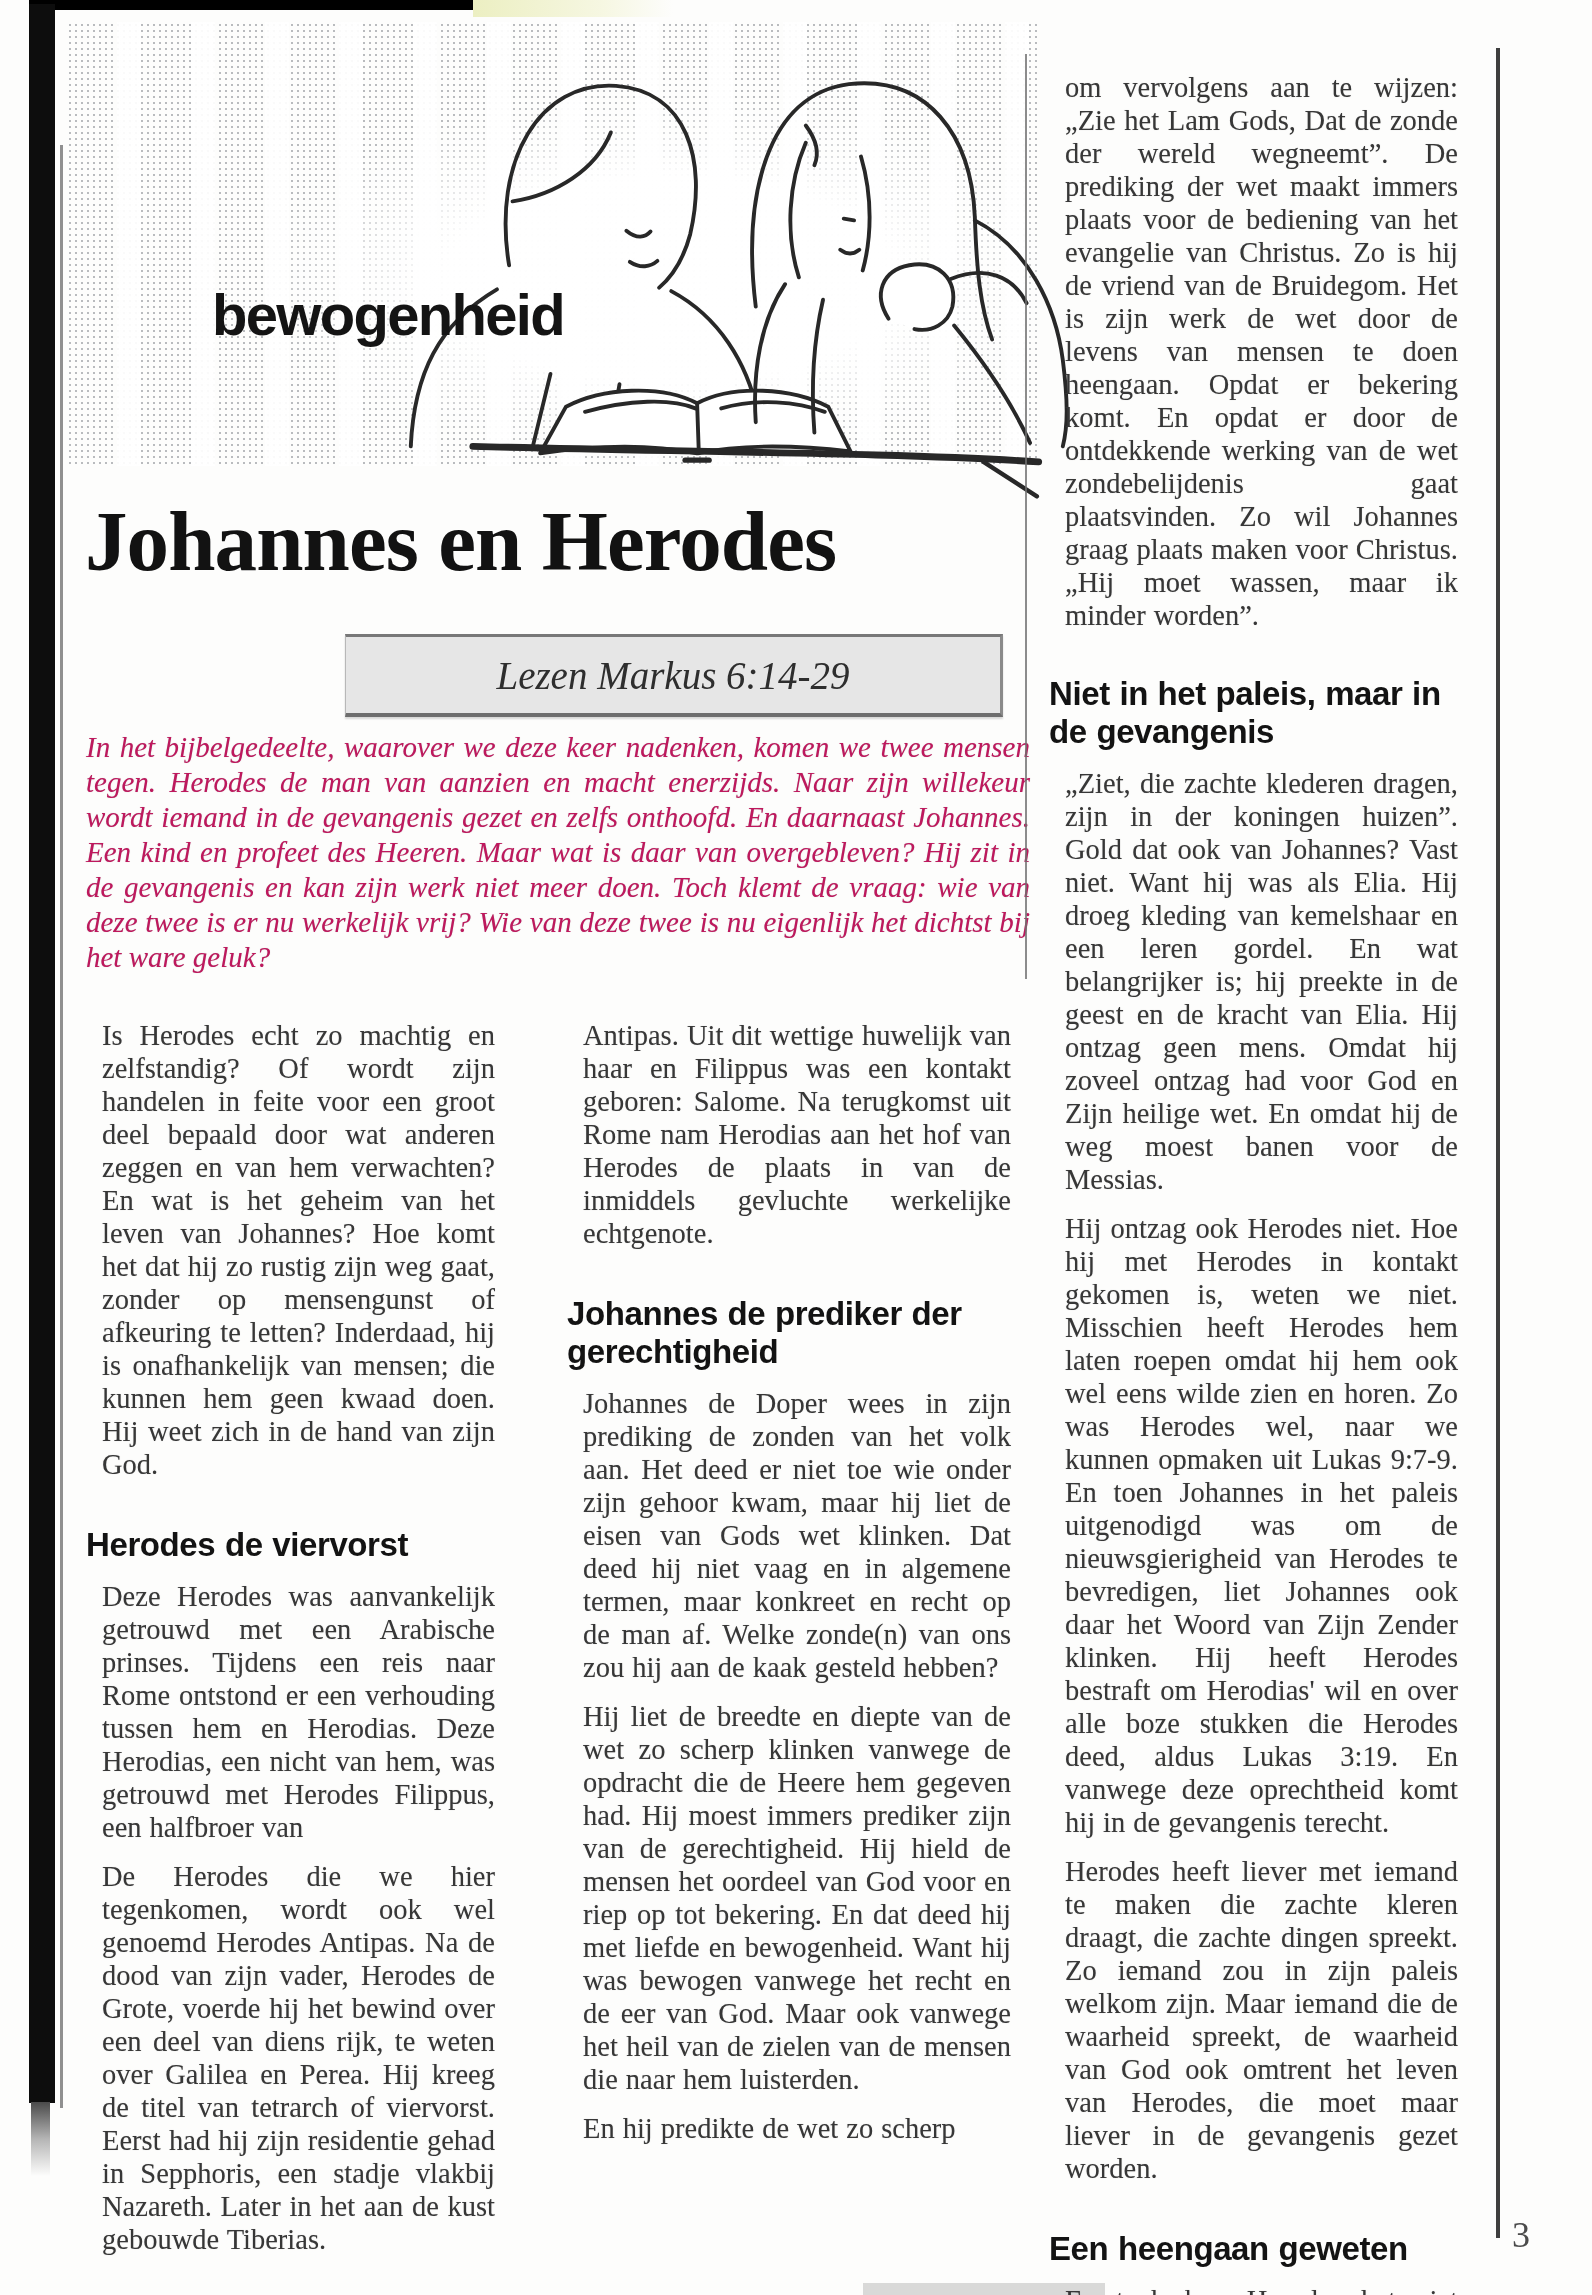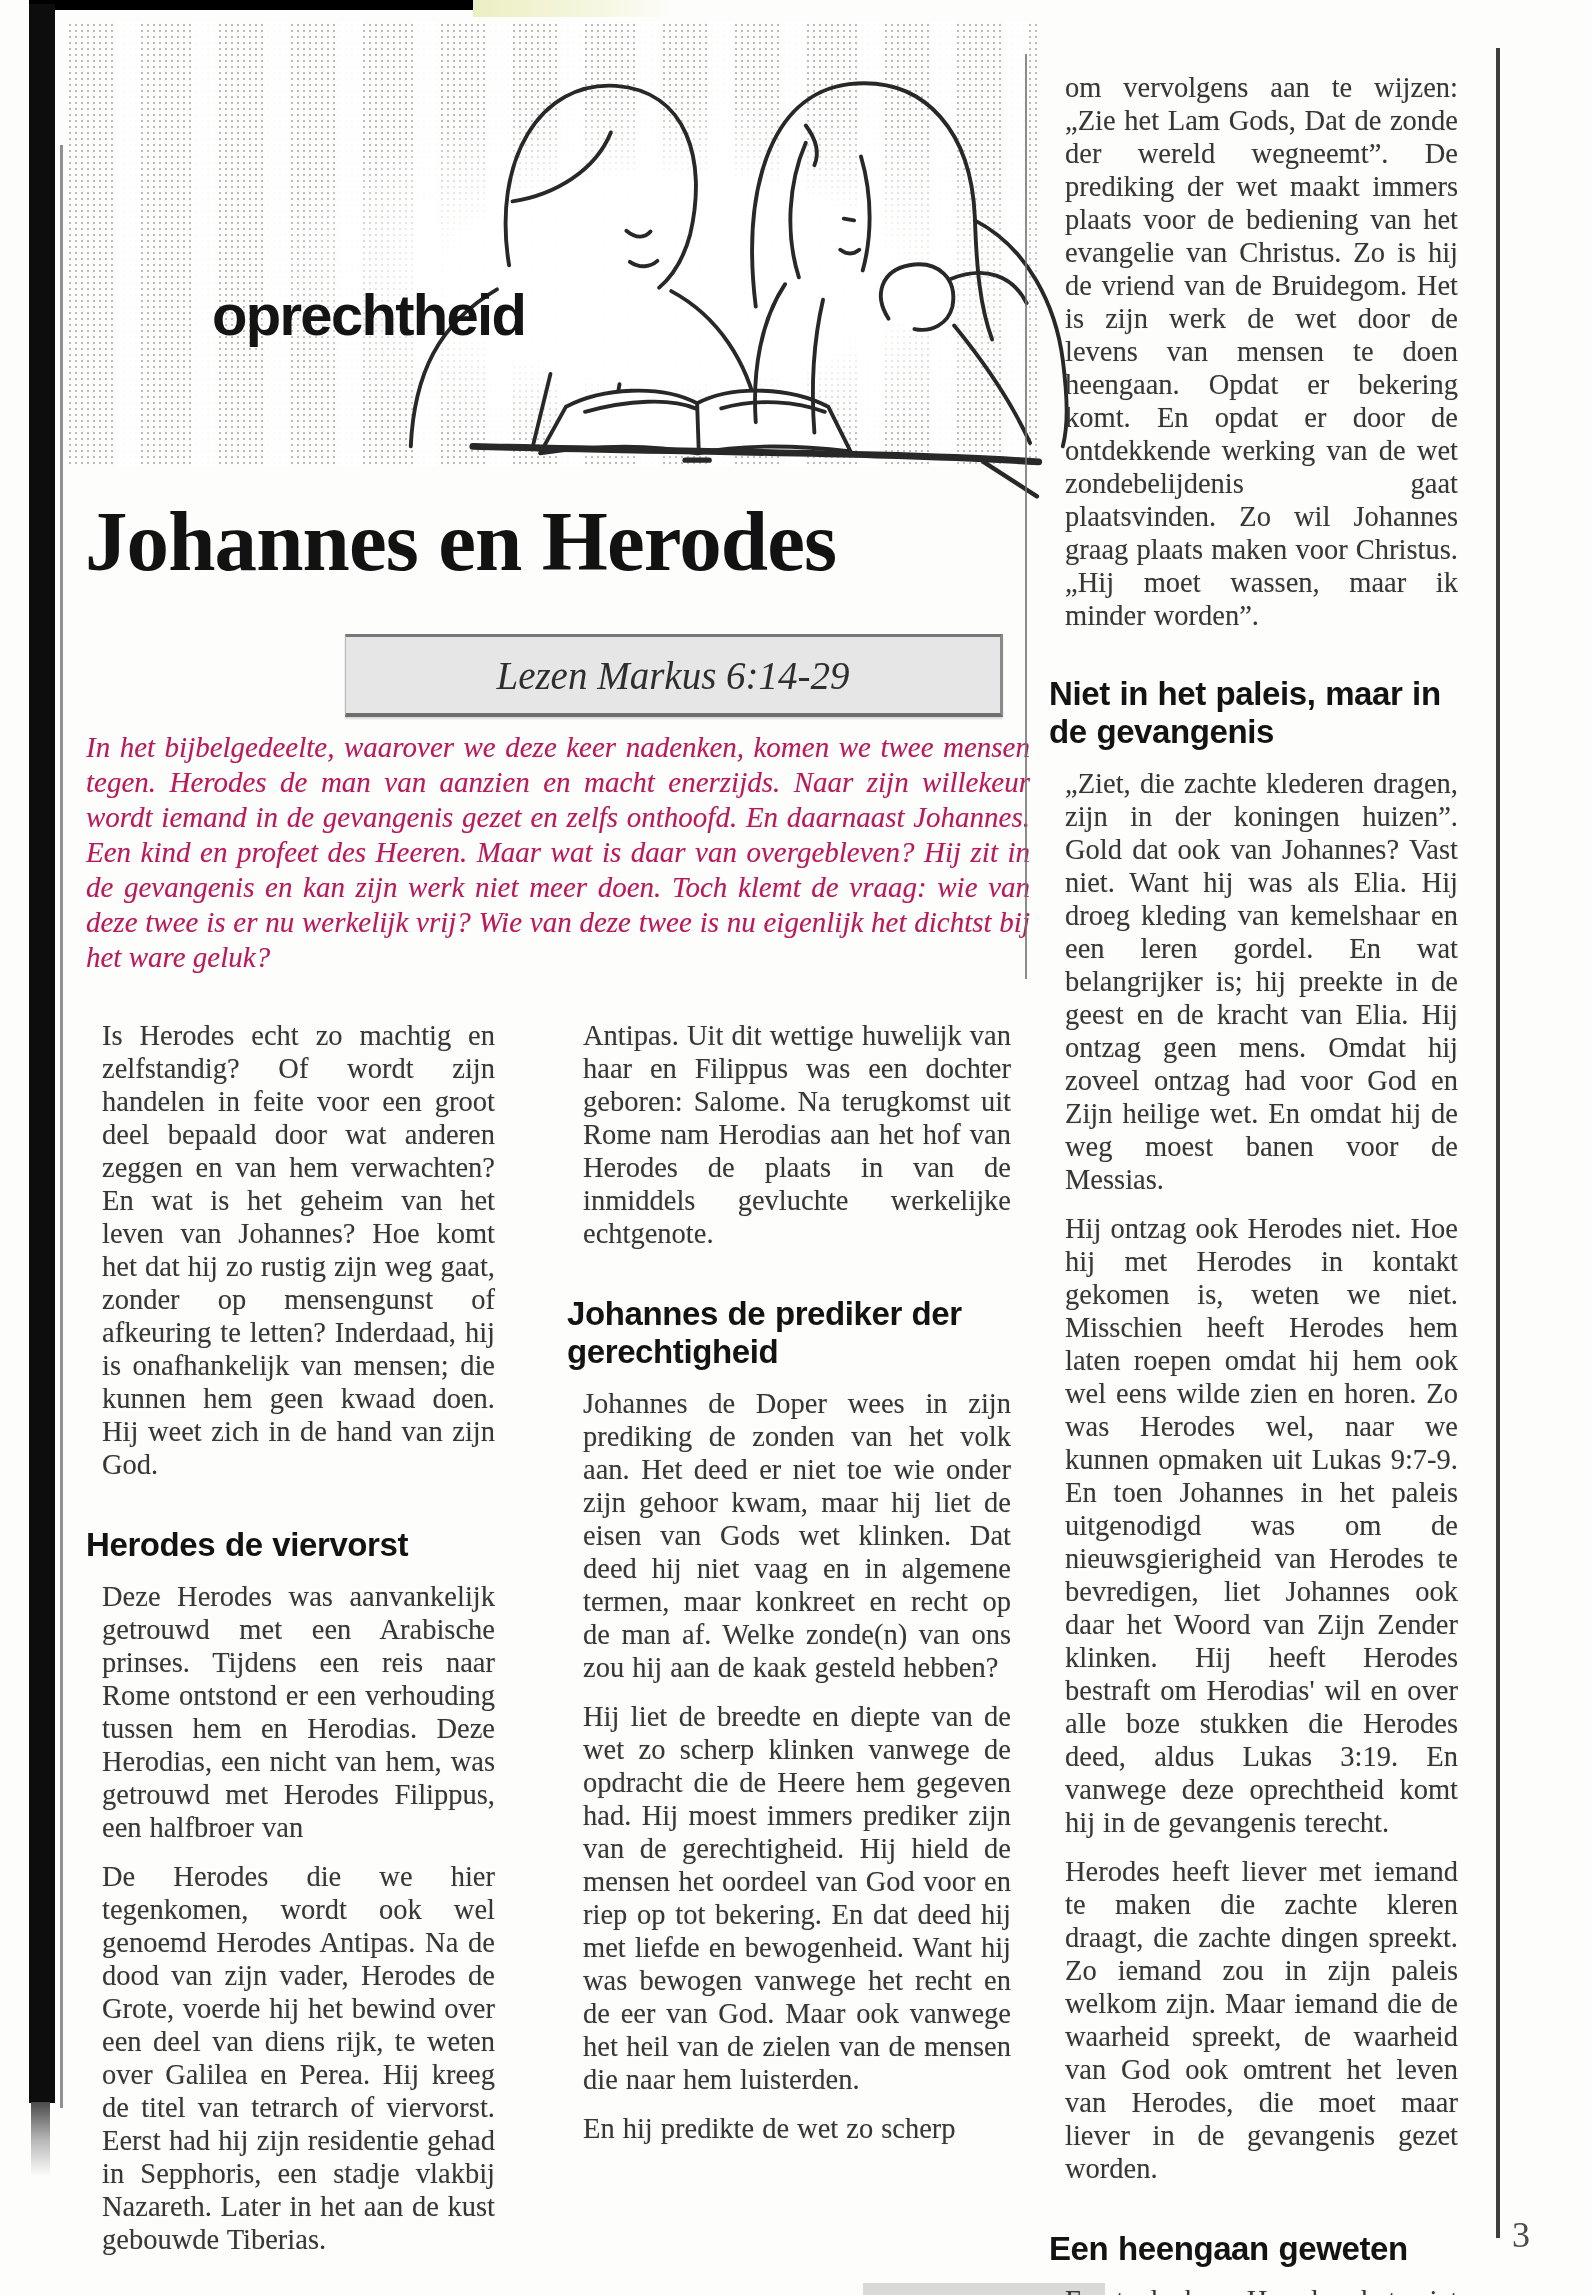--- a/index.html
+++ b/index.html
@@ -111,41 +111,41 @@
       <path d="M 900 228 L 912 230"></path>
       <path d="M 896 264 C 904 270 912 269 918 264"></path>
       <path d="M 856 120 C 868 136 872 152 866 166"></path>
       <path d="M 952 344 C 934 316 944 288 976 282 C 1010 276 1032 298 1026 330 C 1021 350 1002 360 982 356" fill="#ffffff"></path>
       <path d="M 1024 298 C 1064 282 1096 294 1112 326"></path>
       <path d="M 1028 352 C 1064 396 1096 444 1116 488"></path>
       <path d="M 1052 230 C 1114 262 1146 330 1154 392 C 1160 440 1160 468 1154 492"></path>
       <path d="M 832 304 C 804 346 794 404 798 464"></path>
       <path d="M 876 322 C 864 374 862 424 866 476"></path>
     </svg>
-    <div class="masthead">oprechtheid</div>
+    <div class="masthead">bewogenheid</div>
   </div>
 
   <h1 class="page-title">Johannes en Herodes</h1>
   <div class="reading-box">
     <span>Lezen Markus 6:14-29</span>
   </div>
   <p class="intro">In het bijbelgedeelte, waarover we deze keer nadenken, komen we twee mensen tegen. Herodes de man van aanzien en macht enerzijds. Naar zijn willekeur wordt iemand in de gevangenis gezet en zelfs onthoofd. En daarnaast Johannes. Een kind en profeet des Heeren. Maar wat is daar van overgebleven? Hij zit in de gevangenis en kan zijn werk niet meer doen. Toch klemt de vraag: wie van deze twee is er nu werkelijk vrij? Wie van deze twee is nu eigenlijk het dichtst bij het ware geluk?</p>
 
   <div class="divider-top"></div>
   <div class="rule-right"></div>
 
   <div id="col1" class="col">
     <p>Is Herodes echt zo machtig en zelfstandig? Of wordt zijn handelen in feite voor een groot deel bepaald door wat anderen zeggen en van hem verwachten? En wat is het geheim van het leven van Johannes? Hoe komt het dat hij zo rustig zijn weg gaat, zonder op mensengunst of afkeuring te letten? Inderdaad, hij is onafhankelijk van mensen; die kunnen hem geen kwaad doen. Hij weet zich in de hand van zijn God.</p>
     <h3>Herodes de viervorst</h3>
     <p>Deze Herodes was aanvankelijk getrouwd met een Arabische prinses. Tijdens een reis naar Rome ontstond er een verhouding tussen hem en Herodias. Deze Herodias, een nicht van hem, was getrouwd met Herodes Filippus, een halfbroer van</p>
     <p>De Herodes die we hier tegenkomen, wordt ook wel genoemd Herodes Antipas. Na de dood van zijn vader, Herodes de Grote, voerde hij het bewind over een deel van diens rijk, te weten over Galilea en Perea. Hij kreeg de titel van tetrarch of viervorst. Eerst had hij zijn residentie gehad in Sepphoris, een stadje vlakbij Nazareth. Later in het aan de kust gebouwde Tiberias.</p>
   </div>
 
   <div id="col2" class="col">
-    <p>Antipas. Uit dit wettige huwelijk van haar en Filippus was een dochter geboren: Salome. Na terugkomst uit Rome nam Herodias aan het hof van Herodes de plaats in van de inmiddels gevluchte werkelijke echtgenote.</p>
+    <p>Antipas. Uit dit wettige huwelijk van haar en Filippus was een kontakt geboren: Salome. Na terugkomst uit Rome nam Herodias aan het hof van Herodes de plaats in van de inmiddels gevluchte werkelijke echtgenote.</p>
     <h3>Johannes de prediker der gerechtigheid</h3>
     <p>Johannes de Doper wees in zijn prediking de zonden van het volk aan. Het deed er niet toe wie onder zijn gehoor kwam, maar hij liet de eisen van Gods wet klinken. Dat deed hij niet vaag en in algemene termen, maar konkreet en recht op de man af. Welke zonde(n) van ons zou hij aan de kaak gesteld hebben?</p>
     <p>Hij liet de breedte en diepte van de wet zo scherp klinken vanwege de opdracht die de Heere hem gegeven had. Hij moest immers prediker zijn van de gerechtigheid. Hij hield de mensen het oordeel van God voor en riep op tot bekering. En dat deed hij met liefde en bewogenheid. Want hij was bewogen vanwege het recht en de eer van God. Maar ook vanwege het heil van de zielen van de mensen die naar hem luisterden.</p>
     <p>En hij predikte de wet zo scherp</p>
   </div>
 
   <div id="col3" class="col">
     <p>om vervolgens aan te wijzen: „Zie het Lam Gods, Dat de zonde der wereld wegneemt”. De prediking der wet maakt immers plaats voor de bediening van het evangelie van Christus. Zo is hij de vriend van de Bruidegom. Het is zijn werk de wet door de levens van mensen te doen heengaan. Opdat er bekering komt. En opdat er door de ontdekkende werking van de wet zondebelijdenis gaat plaatsvinden. Zo wil Johannes graag plaats maken voor Christus. „Hij moet wassen, maar ik minder worden”.</p>
     <h3>Niet in het paleis, maar in de gevangenis</h3>
     <p>„Ziet, die zachte klederen dragen, zijn in der koningen huizen”. Gold dat ook van Johannes? Vast niet. Want hij was als Elia. Hij droeg kleding van kemelshaar en een leren gordel. En wat belangrijker is; hij preekte in de geest en de kracht van Elia. Hij ontzag geen mens. Omdat hij zoveel ontzag had voor God en Zijn heilige wet. En omdat hij de weg moest banen voor de Messias.</p>

